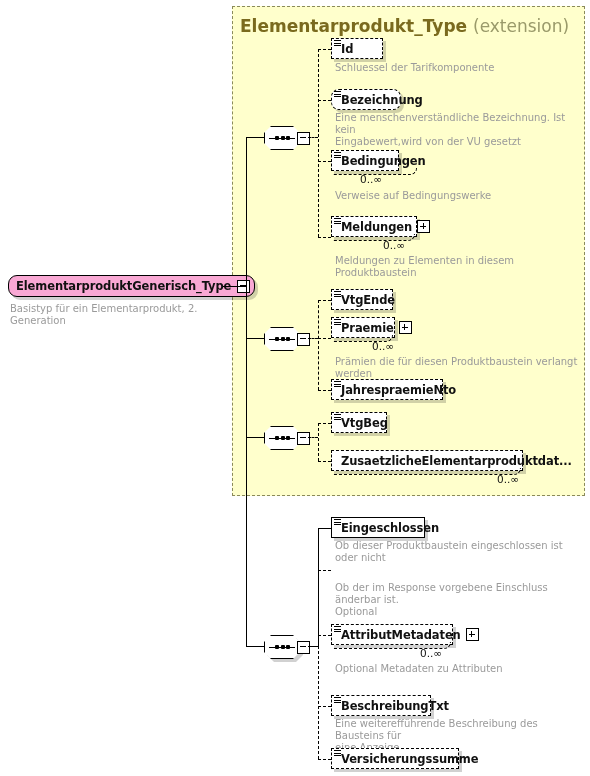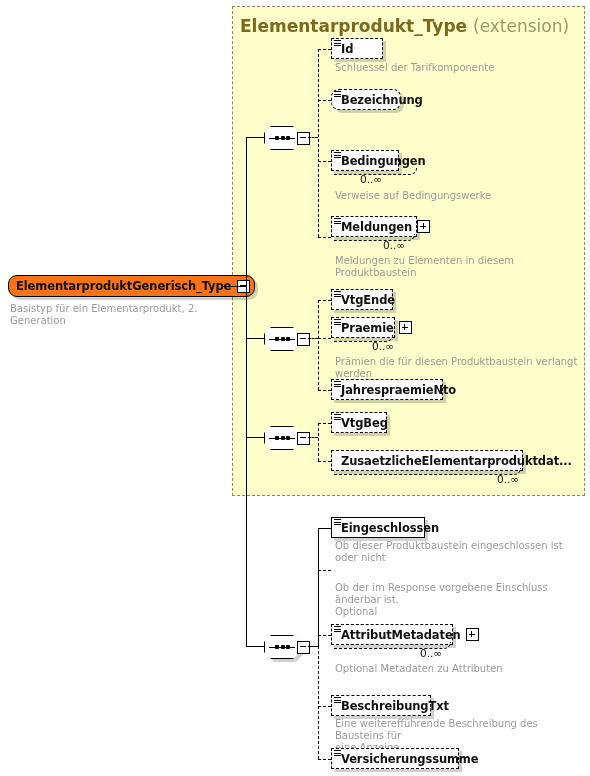--- a/index.html
+++ b/index.html
@@ -23,21 +23,21 @@
     font-size:17px;font-weight:bold;
     color:#7a6a1e;
     white-space:nowrap;
   }
   .ext-title .ext-sub{font-weight:normal;color:#9a9a6a;}
 
   
   .root-node{
     position:absolute;
     box-sizing:border-box;
-    background:#f97316;
+    background:#f9a8d4;
     border:1px solid #000000;
     border-radius:9px;
     height:22px;
     display:flex;align-items:center;
     padding:0 4px 0 7px;
     box-shadow:3px 3px 0 rgba(0,0,0,0.18);
     white-space:nowrap;
   }
   .root-node .rn-label{
     font-size:11.5px;font-weight:bold;color:#111;
@@ -206,20 +206,22 @@
 
   <div class="ln dash-h" style="left:318px;top:100px;width:13px;"></div>
   <div class="el-box optional" style="left:331px;top:89px;width:70px;border-radius:8px;">
     <span class="seq-glyph">
         <i></i>
         <i></i>
         <i></i>
       </span>
     <span class="el-label">Bezeichnung</span>
   </div>
+  <div class="desc" style="left:335px;top:112px;width:245px;">Eine menschenverständliche Bezeichnung. Ist kein
+Eingabewert,wird von der VU gesetzt</div>
 
   <div class="ln dash-h" style="left:318px;top:161px;width:13px;"></div>
   <div class="el-box optional" style="left:331px;top:150px;width:68px;">
     <span class="seq-glyph">
         <i></i>
         <i></i>
         <i></i>
       </span>
     <span class="el-label">Bedingungen</span>
   </div>

